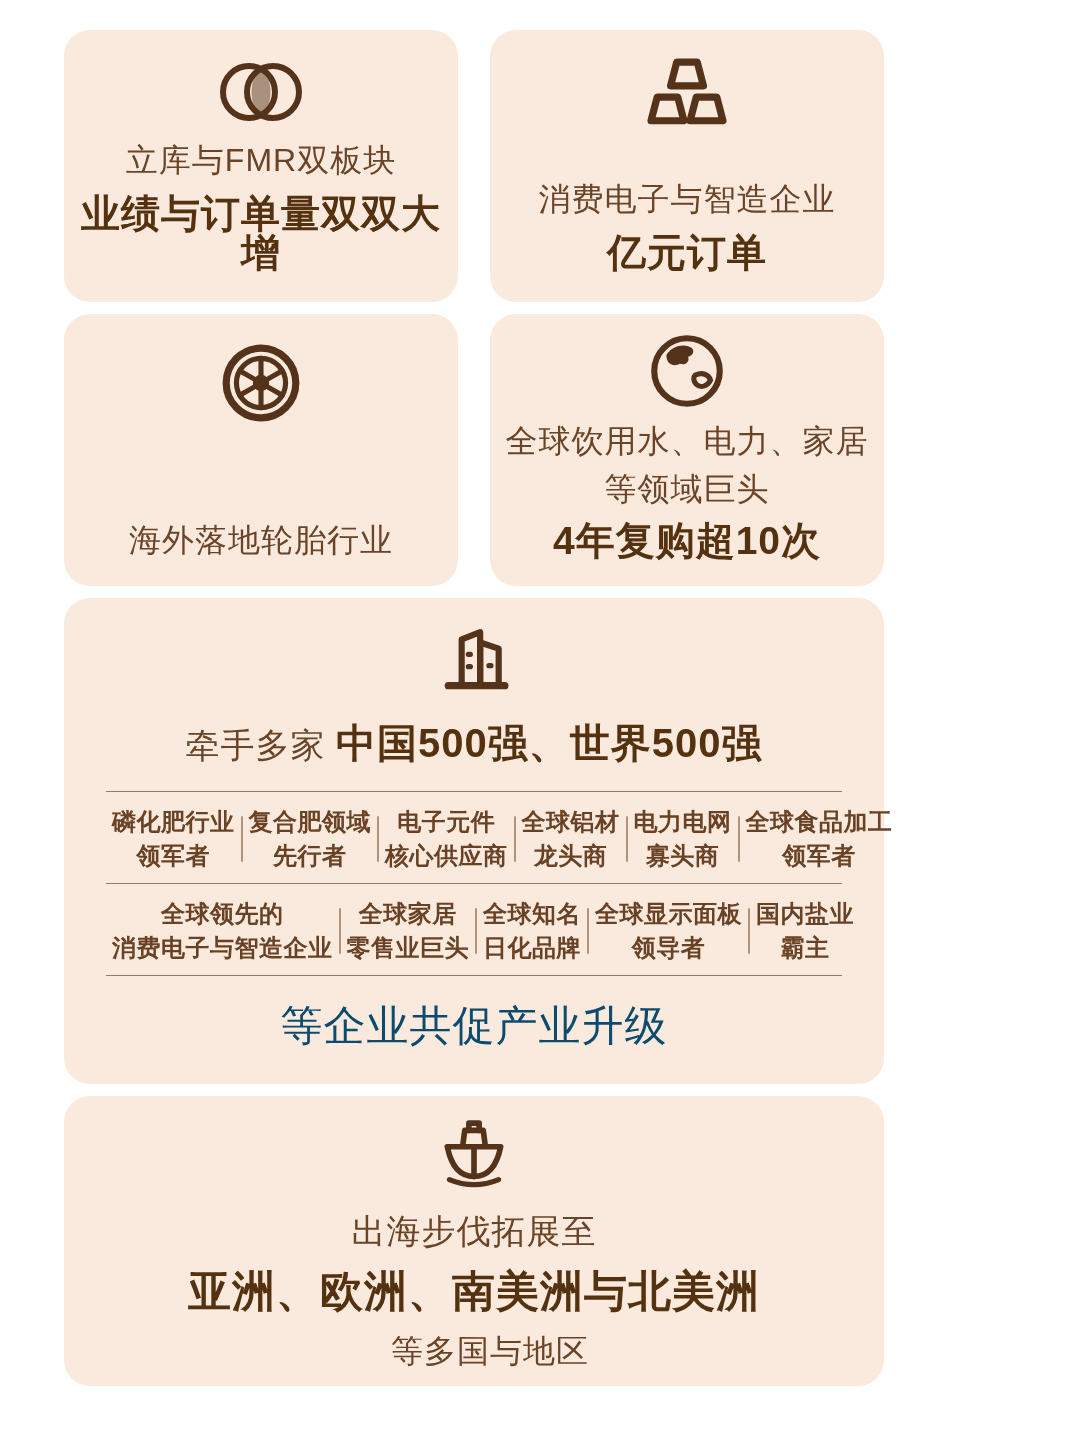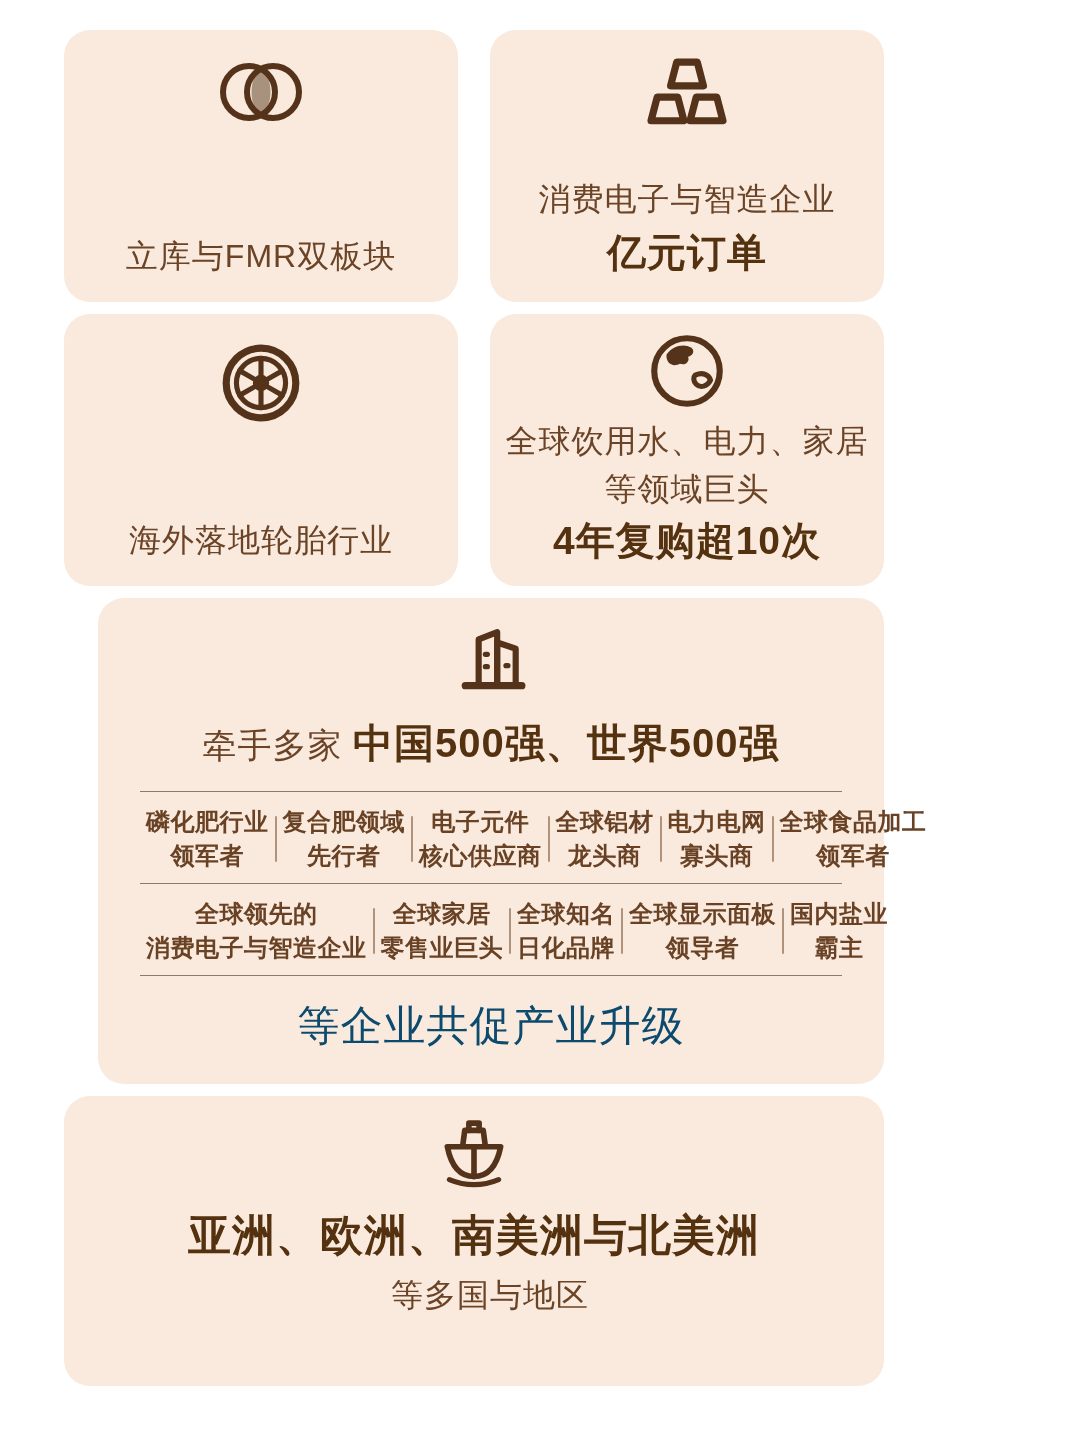--- a/index.html
+++ b/index.html
@@ -53,21 +53,21 @@
     padding-bottom: 30px;
     display: flex;
     flex-direction: column;
     gap: 18px;
     align-items: center;
   }
   .card.small.three-lines .icon-wrap { margin-top: 14px; }
   .card.small.three-lines .text-block { gap: 16px; padding-bottom: 26px; justify-content: space-between; }
 
   
-  .card.wide { padding: 22px 42px 30px 42px; margin-left: 34px; }
+  .card.wide { padding: 22px 42px 30px 42px; }
   .card.wide .icon-wrap { margin-top: 4px; }
   .heading { margin-top: 20px; white-space: nowrap; }
   .heading .h-regular {
     font-size: 34px; font-weight: 500; color: #6B4428; letter-spacing: 1px;
   }
   .heading .h-bold {
     font-size: 40px; font-weight: 800; color: #54310F; letter-spacing: 1px;
   }
   .divider {
     width: 100%;
@@ -138,20 +138,21 @@
     <div class="card small">
       <div class="icon-wrap">
         <svg width="104" height="72" viewBox="0 0 104 68">
           <ellipse cx="52" cy="34" rx="9.5" ry="20" fill="#A8927E"></ellipse>
           <circle class="stroke-icon" cx="40" cy="34" r="26" stroke-width="6"></circle>
           <circle class="stroke-icon" cx="64" cy="34" r="26" stroke-width="6"></circle>
         </svg>
       </div>
       <div class="text-block">
         <div class="t-regular">立库与FMR双板块</div>
+        <div class="t-bold">业绩与订单量双双大增</div>
       </div>
     </div>
 
     <div class="card small">
       <div class="icon-wrap">
         <svg width="100" height="74" viewBox="0 0 96 72">
           <path class="stroke-icon" stroke-width="7" d="M38,6 L58,6 L64,29 L32,29 Z"></path>
           <path class="stroke-icon" stroke-width="7" d="M19,40 L39,40 L45,63 L13,63 Z"></path>
           <path class="stroke-icon" stroke-width="7" d="M57,40 L77,40 L83,63 L51,63 Z"></path>
         </svg>
@@ -290,18 +291,19 @@
     <div class="icon-wrap">
       <svg width="84" height="80" viewBox="0 0 80 78">
         <path class="stroke-icon" stroke-width="5.5" d="M35,12 V5 H45 V12"></path>
         <path class="stroke-icon" stroke-width="5.5" d="M29,27 L31,12 H49 L51,27"></path>
         <path class="stroke-icon" stroke-width="5.5" d="M14,28 L66,28 C62,48 53,57 40,57 C27,57 18,48 14,28 Z"></path>
         <line class="stroke-icon" x1="40" y1="28" x2="40" y2="57" stroke-width="5.5"></line>
         <path class="stroke-icon" stroke-width="5" d="M16,60 Q40,70 64,60"></path>
       </svg>
     </div>
     <div class="text-block">
+      <div class="t-regular">出海步伐拓展至</div>
       <div class="t-bold">亚洲、欧洲、南美洲与北美洲</div>
       <div class="t-regular t-small">等多国与地区</div>
     </div>
   </div>
 
 </div>
 
 </body></html>

